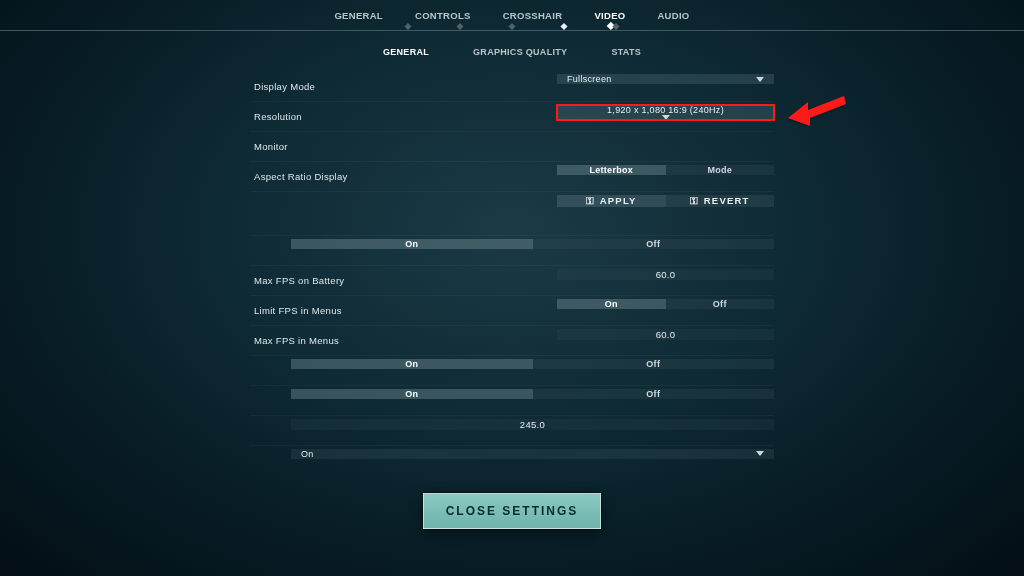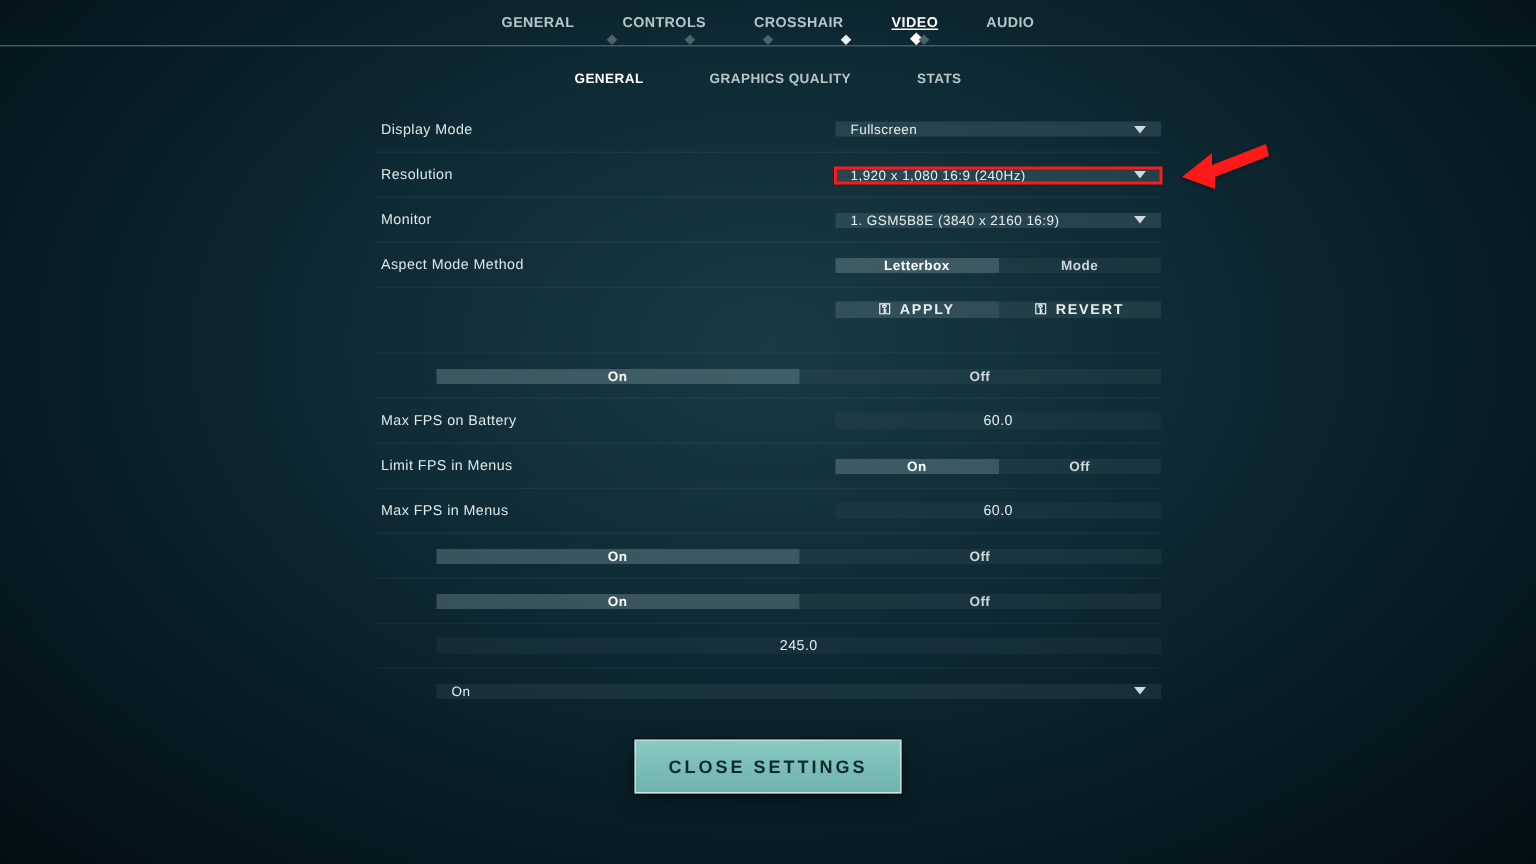--- a/index.html
+++ b/index.html
@@ -11,21 +11,21 @@
     font-size: 10px;
     letter-spacing: 0.3px;
   }
   .top-tabs {
     display:flex; justify-content:center; align-items:center; gap:28px;
     padding-top:6px; height:24px;
     text-transform:uppercase; font-weight:700; font-size:9.5px;
     color:#b9c6c8;
   }
   .top-tabs .tab { position:relative; padding:4px 2px; cursor:pointer; }
-  .top-tabs .tab.active { color:#fff;text-decoration:underline; }
+  .top-tabs .tab.active { color:#fff; }
   .top-tabs .tab.active::after{
     content:""; position:absolute; left:50%; bottom:-6px; transform:translateX(-50%);
     width:6px; height:6px; background:#fff; rotate:45deg;
   }
   .tab-line { position:relative; height:1px; background:#3f5a60; margin:6px 0 0; }
   .tab-line::before{
     content:""; position:absolute; left:50%; transform:translateX(-50%);
     top:-2px; width:290px; height:5px;
     background:linear-gradient(90deg, transparent 0, transparent 8%, #3f5a60 8%, #3f5a60 92%, transparent 92%);
     opacity:.0;
@@ -42,27 +42,27 @@
   .settings-area{
     width:524px; margin:12px auto 0;
   }
   .row{
     display:flex; align-items:center;
     height:30px; padding:0 0 0 4px;
     border-top:1px solid rgba(255,255,255,0.04);
   }
   .row:first-child{border-top:none;}
   .row .label{flex:0 0 266px; font-size:9.5px; color:#dfe8ea;}
-  .row .control{flex:1; display:flex; align-items:center; height:24px;padding-left:37px;}
+  .row .control{flex:1; display:flex; align-items:flex-start; height:24px;padding-left:37px;}
   .dropdown{
     flex:1; background:rgba(130,160,168,0.2); display:flex; align-items:center;
     padding:0 10px; justify-content:space-between; cursor:pointer;
     font-size:9px; color:#e5eef0;
   }
-  .dropdown.highlight{ outline:2.5px solid #ff1a1a; outline-offset:-1px; }
+  .dropdown.highlight{ outline:2.5px solid #ff1a1a; outline-offset:-1px;flex-direction:column; }
   .caret{ width:0;height:0;border-left:4px solid transparent;border-right:4px solid transparent;border-top:5px solid #cdd9db; }
   .toggle-pair{flex:1;display:flex;gap:0;}
   .toggle-btn{
     flex:1; display:flex; align-items:center; justify-content:center;
     background:rgba(60,85,92,0.25); color:#cfd9db; font-size:9px; cursor:pointer;font-weight:bold;
   }
   .toggle-btn.selected{ background:rgba(150,175,180,0.32); color:#fff; }
   .value-cell{
     flex:1; display:flex; align-items:center; justify-content:center;
     background:rgba(60,85,92,0.18); font-size:9.5px; color:#e5eef0;
@@ -131,30 +131,24 @@
     <div class="control">
       <div class="dropdown highlight">
         <span>1,920 x 1,080 16:9 (240Hz)</span>
         <span class="caret"></span>
       </div>
     </div>
   </div>
 
   <div class="row">
     <div class="label">Monitor</div>
-    <div class="control">
-      <div class="dropdown">
-        <span>1. GSM5B8E (3840 x  2160 16:9)</span>
-        <span class="caret"></span>
-      </div>
-    </div>
-  </div>
-
-  <div class="row">
-    <div class="label">Aspect Mode Method</div>
+  </div>
+
+  <div class="row">
+    <div class="label">Aspect Ratio Display</div>
     <div class="control toggle-pair">
       <div class="toggle-btn selected">Letterbox</div>
       <div class="toggle-btn">Mode</div>
     </div>
   </div>
 
   <div class="row action-row">
     <div class="label"></div>
     <div class="control">
       <div class="action-btn">

